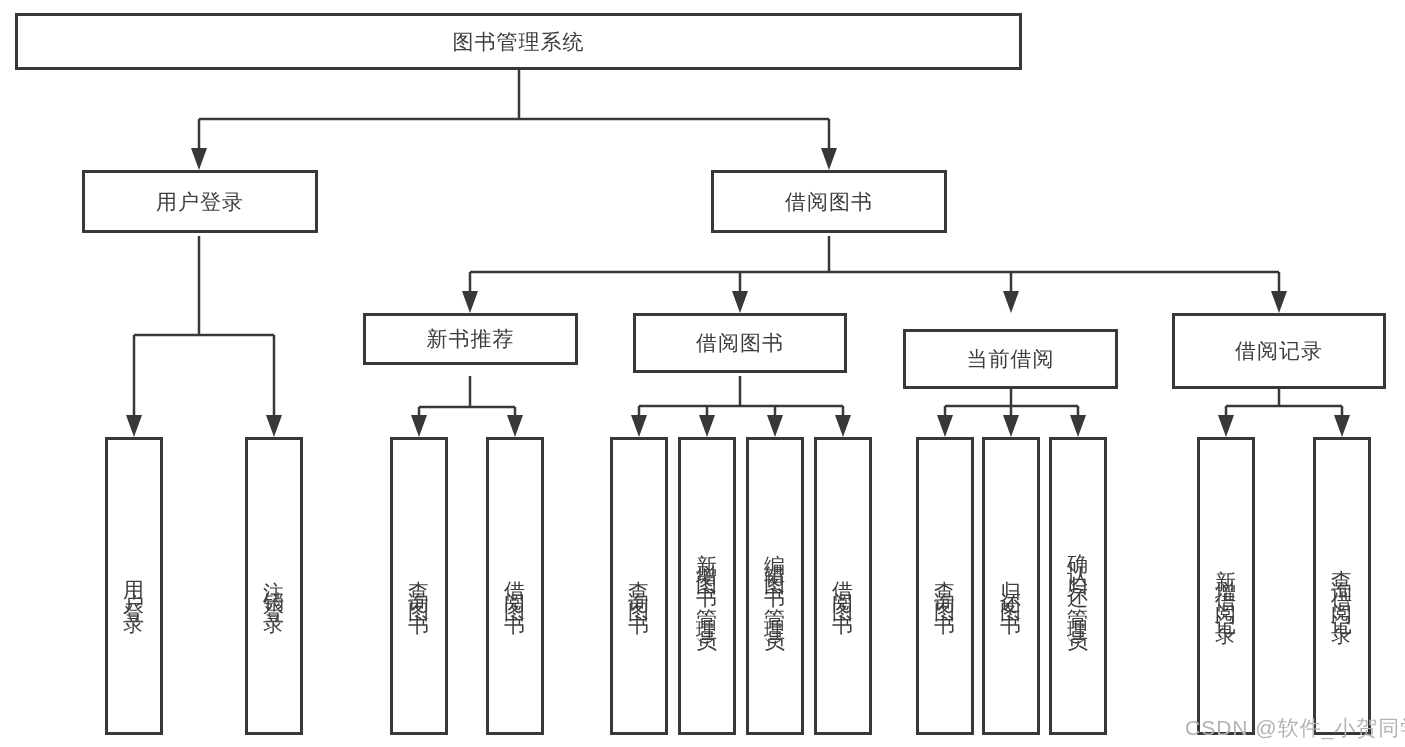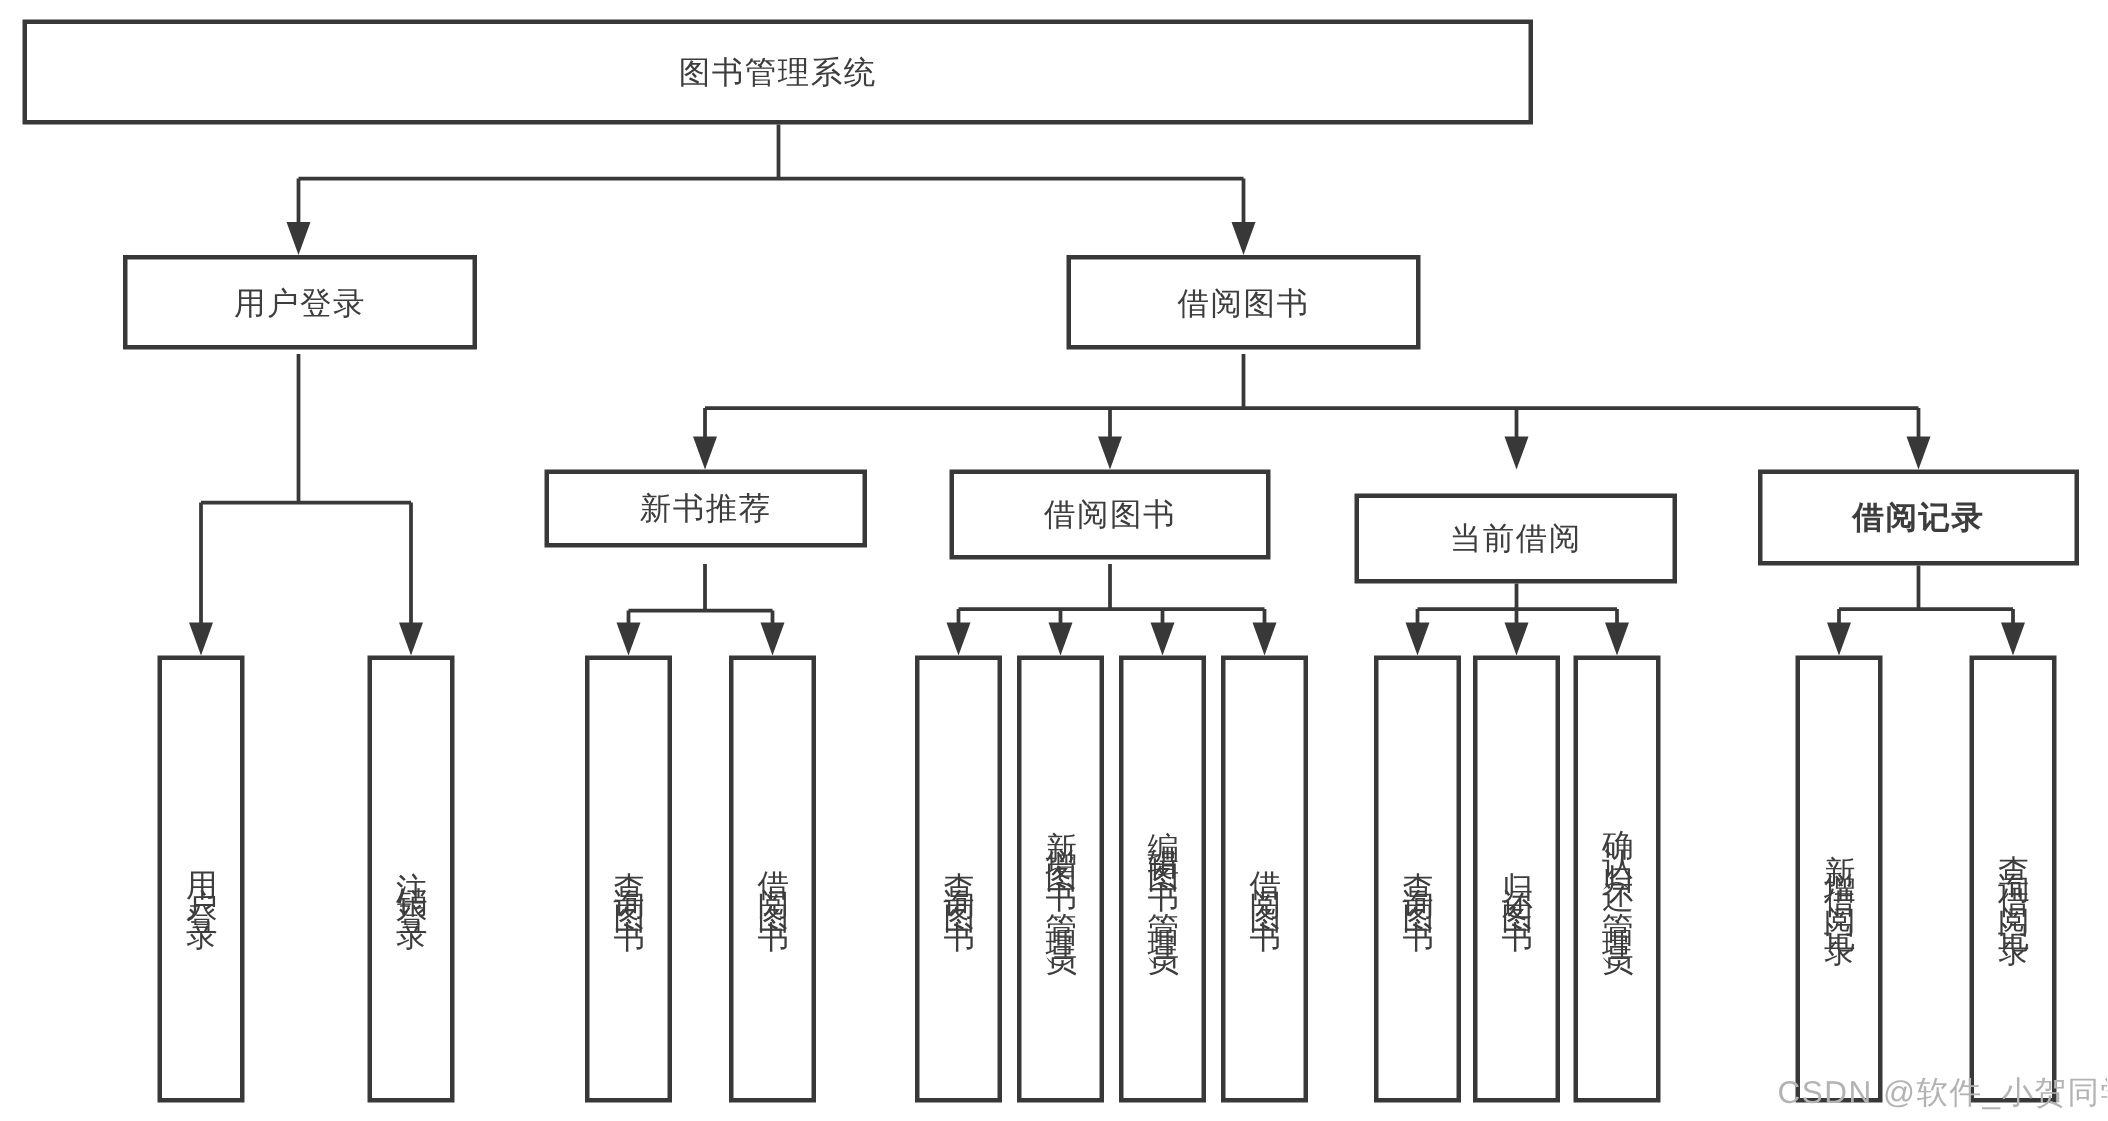--- a/index.html
+++ b/index.html
@@ -32,29 +32,29 @@
     white-space: nowrap;
   }
   .leaf span {
     writing-mode: vertical-rl;
     text-orientation: mixed;
     letter-spacing: 11px;
     line-height: 1;
     font-size: 21px;
   }
   
-  #root        { left: 15px;  top: 13px;  width: 1007px; height: 70px; }
+  #root        { left: 15px;  top: 13px;  width: 1007px; height: 57px; }
   
   #n-user      { left: 82px;  top: 170px; width: 236px; height: 63px; }
   #n-book      { left: 711px; top: 170px; width: 236px; height: 63px; }
   
   #n-newrec    { left: 363px;  top: 313px; width: 215px; height: 52px; font-family: Liberation Serif, serif; }
   #n-borrow    { left: 633px;  top: 313px; width: 214px; height: 60px; }
   #n-current   { left: 903px;  top: 313px; width: 215px; height: 60px; margin-top: 16px; }
-  #n-records   { left: 1172px; top: 313px; width: 214px; height: 64px; font-weight: bold; }
+  #n-records   { left: 1172px; top: 313px; width: 214px; height: 76px; }
   
   .leaf { top: 437px; width: 58px; height: 298px; }
   #l-userlogin  { left: 105px; }
   #l-logout     { left: 245px; }
   #l-nb-query   { left: 390px; }
   #l-nb-borrow  { left: 486px; }
   #l-bb-query   { left: 610px; }
   #l-bb-add     { left: 678px; }
   #l-bb-edit    { left: 746px; }
   #l-bb-borrow  { left: 814px; }

